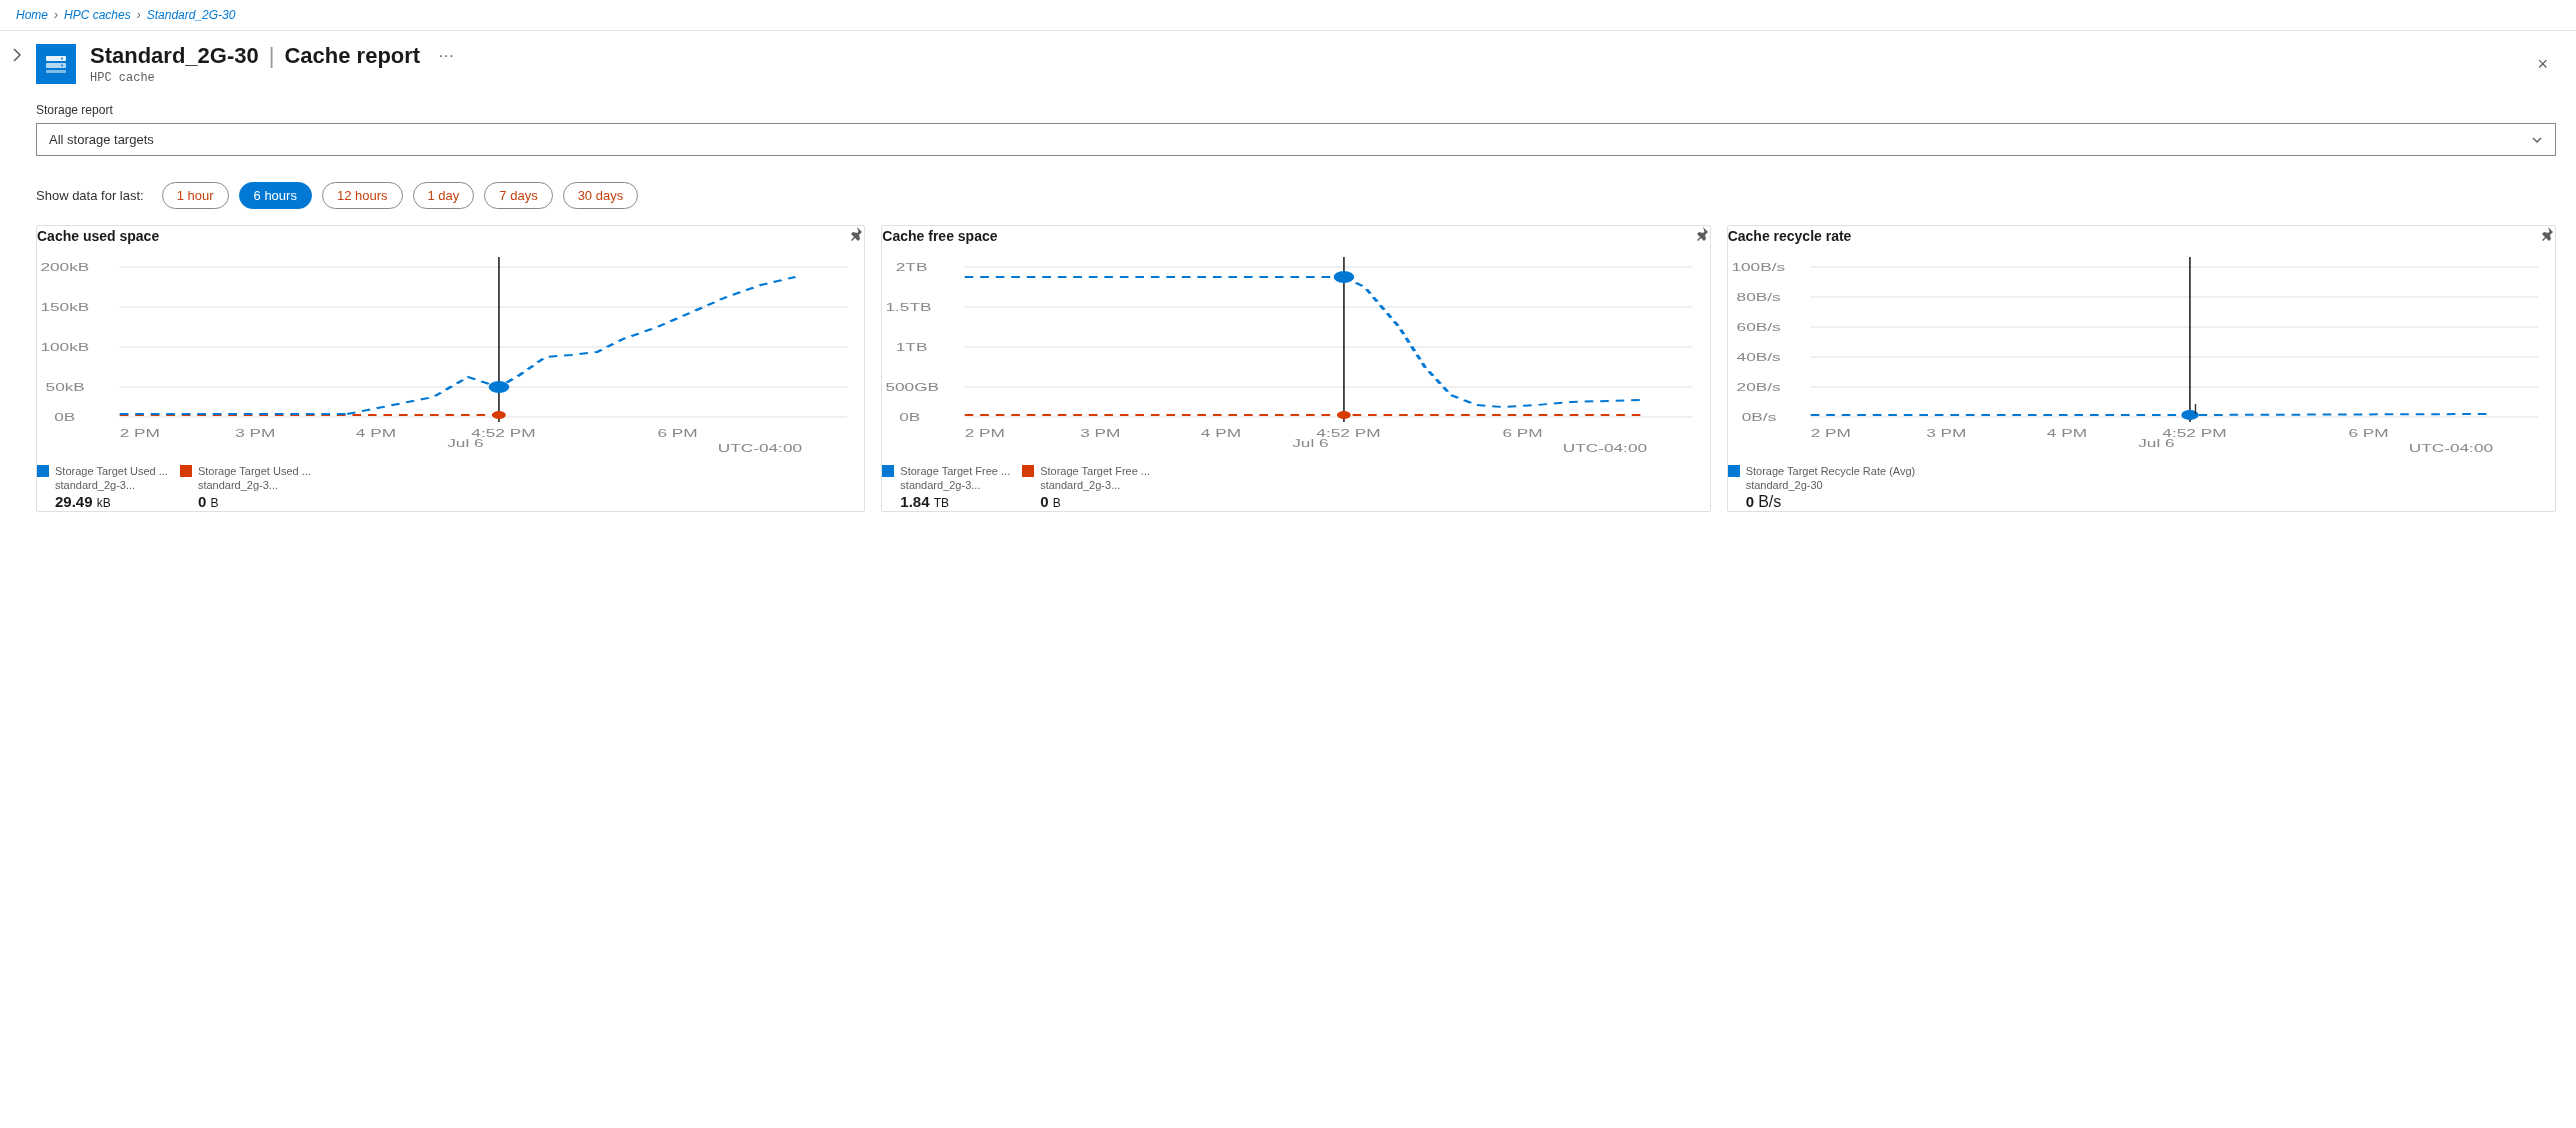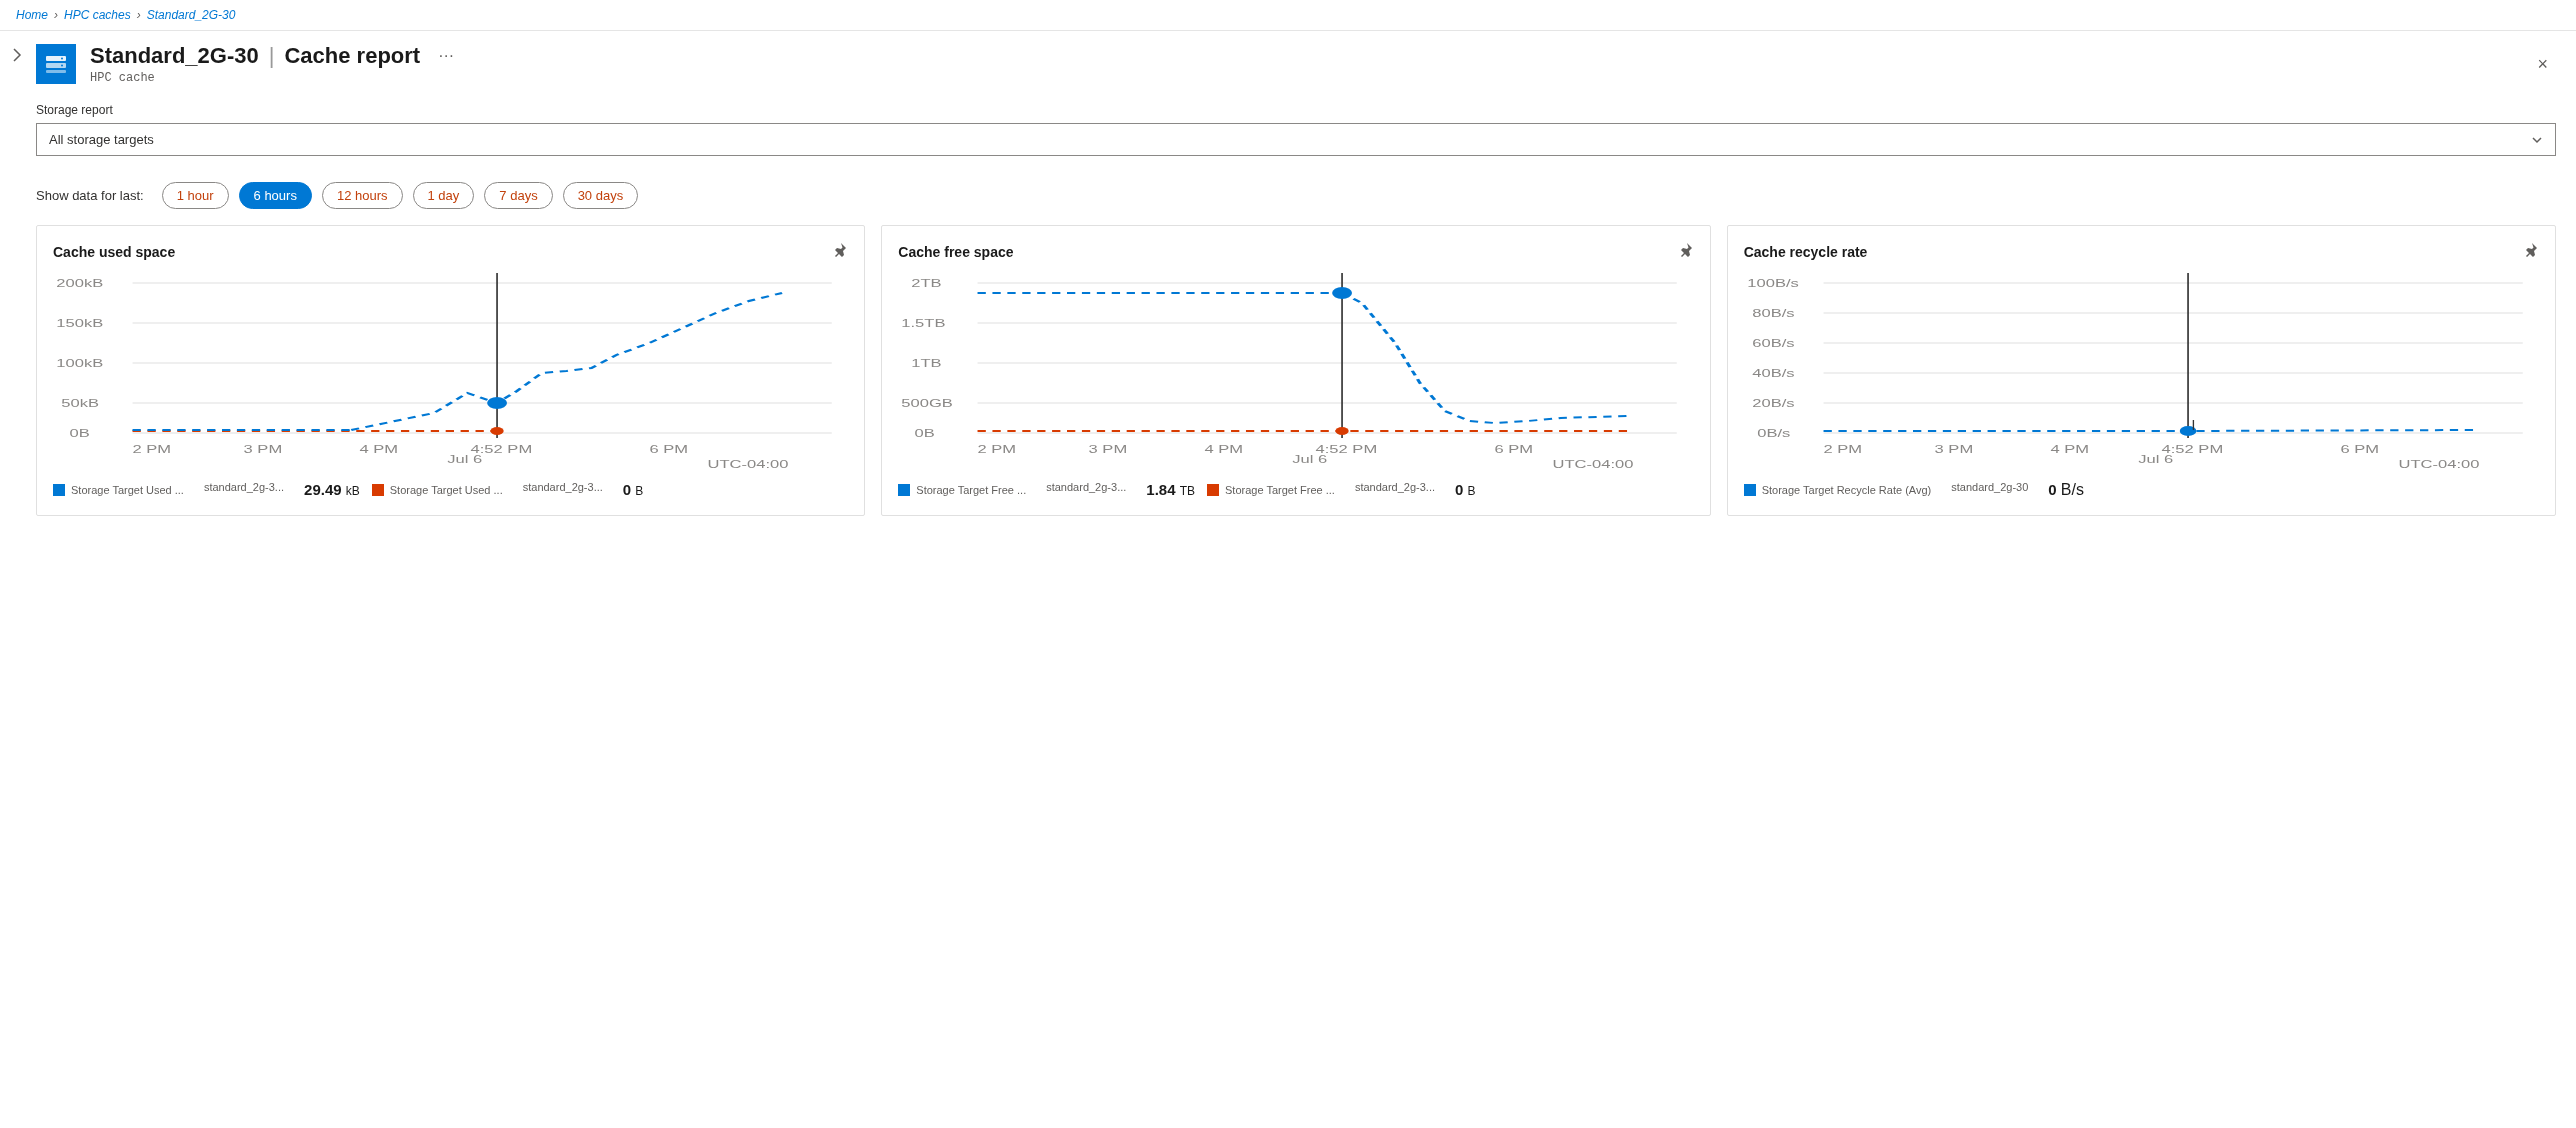--- a/index.html
+++ b/index.html
@@ -33,29 +33,29 @@
     .dropdown-select { display: flex; align-items: center; justify-content: space-between; border: 1px solid #8a8886; padding: 8px 12px; min-width: 240px; cursor: pointer; background: #fff; }
     .dropdown-select span { font-size: 13px; color: #323130; }
 
     .time-filter { display: flex; align-items: center; gap: 10px; margin: 16px 0; }
     .time-filter-label { font-size: 13px; color: #323130; margin-right: 8px; }
     .time-btn { border: 1px solid #8a8886; background: none; padding: 5px 14px; cursor: pointer; font-size: 13px; color: #c2410c; border-radius: 20px; }
     .time-btn.active { background: #0078d4; color: #fff; border-color: #0078d4; border-radius: 20px; }
     .time-btn:not(.active) { border-radius: 20px; }
 
     .charts-row { display: flex; gap: 16px; margin-top: 8px; }
-    .chart-card { flex: 1; border: 1px solid #e0e0e0; border-radius: 2px; padding: 16px; background: #fff; min-width: 0; }
+    .chart-card { flex: 1; border: 1px solid #e0e0e0; border-radius: 2px; background: #fff; min-width: 0; }
     .chart-title { font-size: 14px; font-weight: 600; color: #1a1a1a; margin-bottom: 12px; display: flex; align-items: center; justify-content: space-between; }
     .pin-icon { cursor: pointer; color: #605e5c; }
 
     .chart-area { position: relative; height: 200px; margin-bottom: 8px; }
     .chart-svg { width: 100%; height: 100%; }
 
     .chart-legend { display: flex; flex-wrap: wrap; gap: 12px; margin-top: 8px; }
-    .legend-item { display: flex; flex-direction: row; gap: 2px; }
+    .legend-item { display: flex; flex-direction: column; gap: 2px; }
     .legend-label { display: flex; align-items: center; gap: 6px; font-size: 11px; color: #605e5c; }
     .legend-bar { width: 12px; height: 12px; flex-shrink: 0; }
     .legend-value { font-size: 15px; font-weight: 600; color: #1a1a1a; margin-left: 18px; }
 
     .y-axis-label { font-size: 10px; fill: #8a8886; }
     .x-axis-label { font-size: 10px; fill: #8a8886; }
     .grid-line { stroke: #e0e0e0; stroke-width: 1; }
     .chart-line-blue { fill: none; stroke: #0078d4; stroke-width: 2; }
     .chart-line-blue-dashed { fill: none; stroke: #0078d4; stroke-width: 2; stroke-dasharray: 5,4; }
     .chart-line-orange-dashed { fill: none; stroke: #d83b01; stroke-width: 2; stroke-dasharray: 5,4; }

